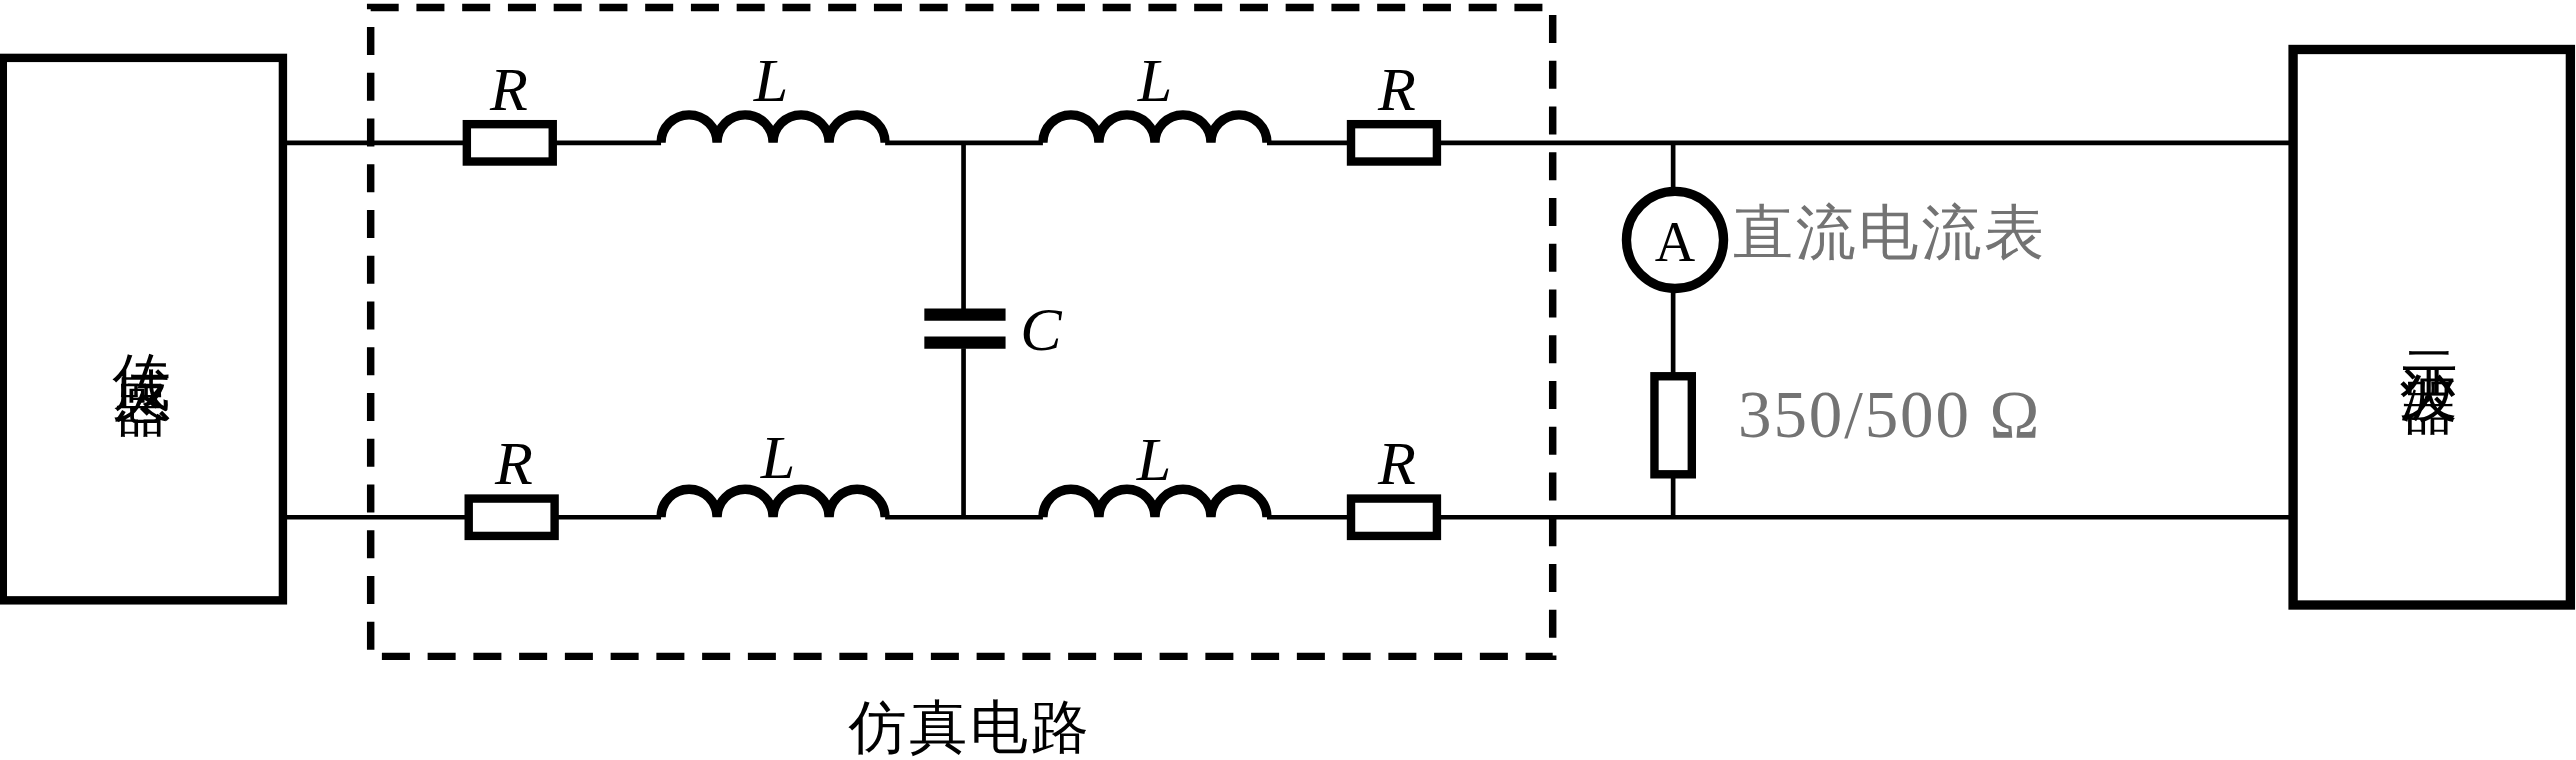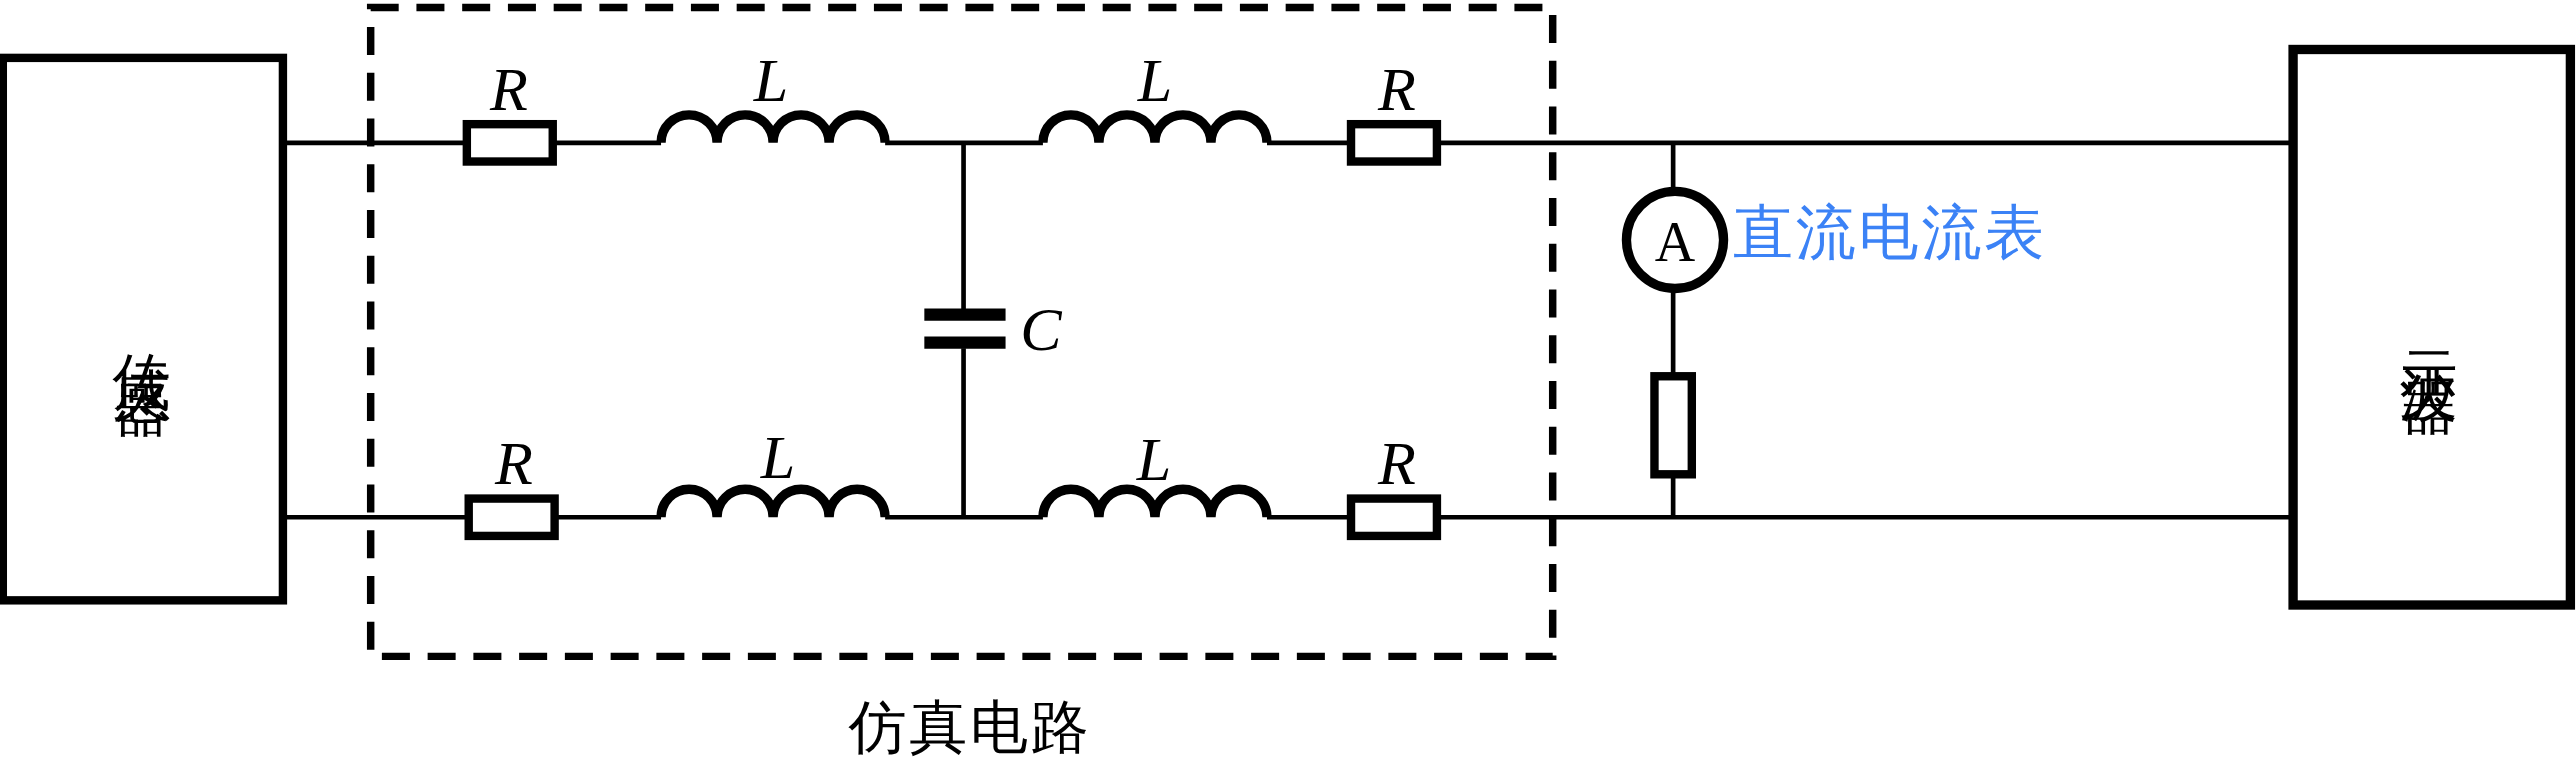--- a/index.html
+++ b/index.html
@@ -21,21 +21,21 @@
     top: 0;
   }
   .lbl {
     position: absolute;
     color: #000000;
     white-space: nowrap;
     transform: translate(-50%, -50%);
   }
   .lbl-left {
     position: absolute;
-    color: #3b82f6;
+    color: #737373;
     white-space: nowrap;
     transform: translate(0, -50%);
   }
   .comp-letter {
     font-family: "Liberation Serif", serif;
     font-style: italic;
     font-size: 62px;
     font-weight: 500;
   }
   .ammeter-letter {
@@ -131,15 +131,16 @@
   <div class="lbl comp-letter" style="left:778px; top:457px;">L</div>
   <div class="lbl comp-letter" style="left:1154px; top:459px;">L</div>
   <div class="lbl comp-letter" style="left:1397px; top:463px;">R</div>
 
   <div class="lbl comp-letter" style="left:1041px; top:329px;">C</div>
 
   <div class="lbl ammeter-letter" style="left:1675px; top:242px;">A</div>
 
   <div class="lbl-left cjk" style="left:1733px; top:233px; font-size:60px;">直流电流表</div>
 
+  <div class="lbl-left serif-value" style="left:1738px; top:414px;">350/500 Ω</div>
 
 </div>
 
 
 </body></html>

